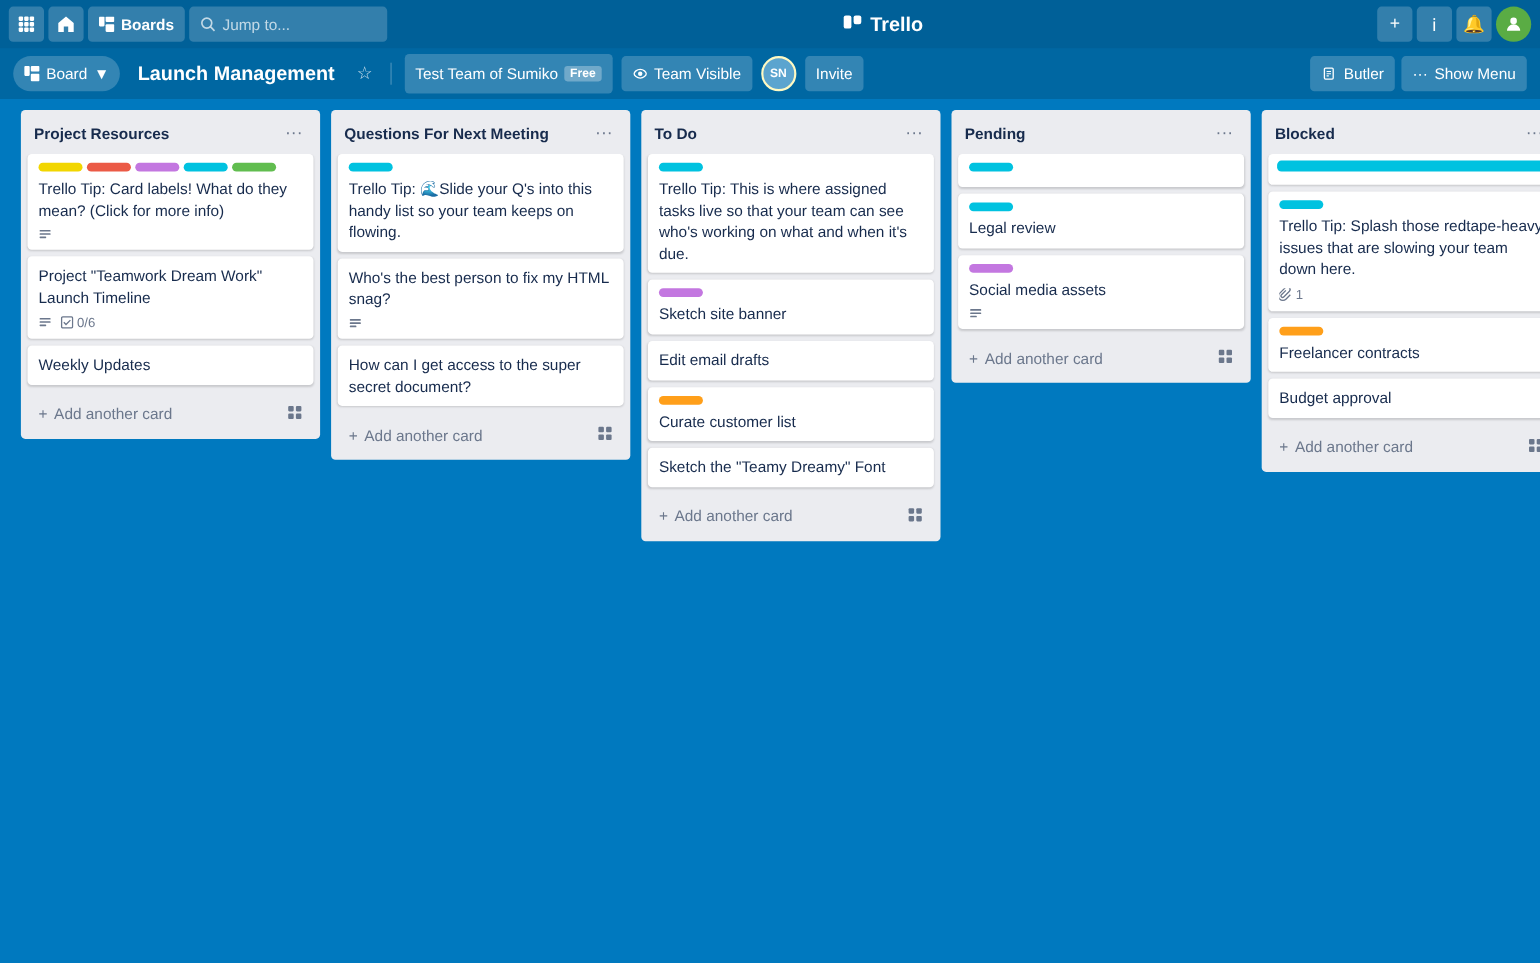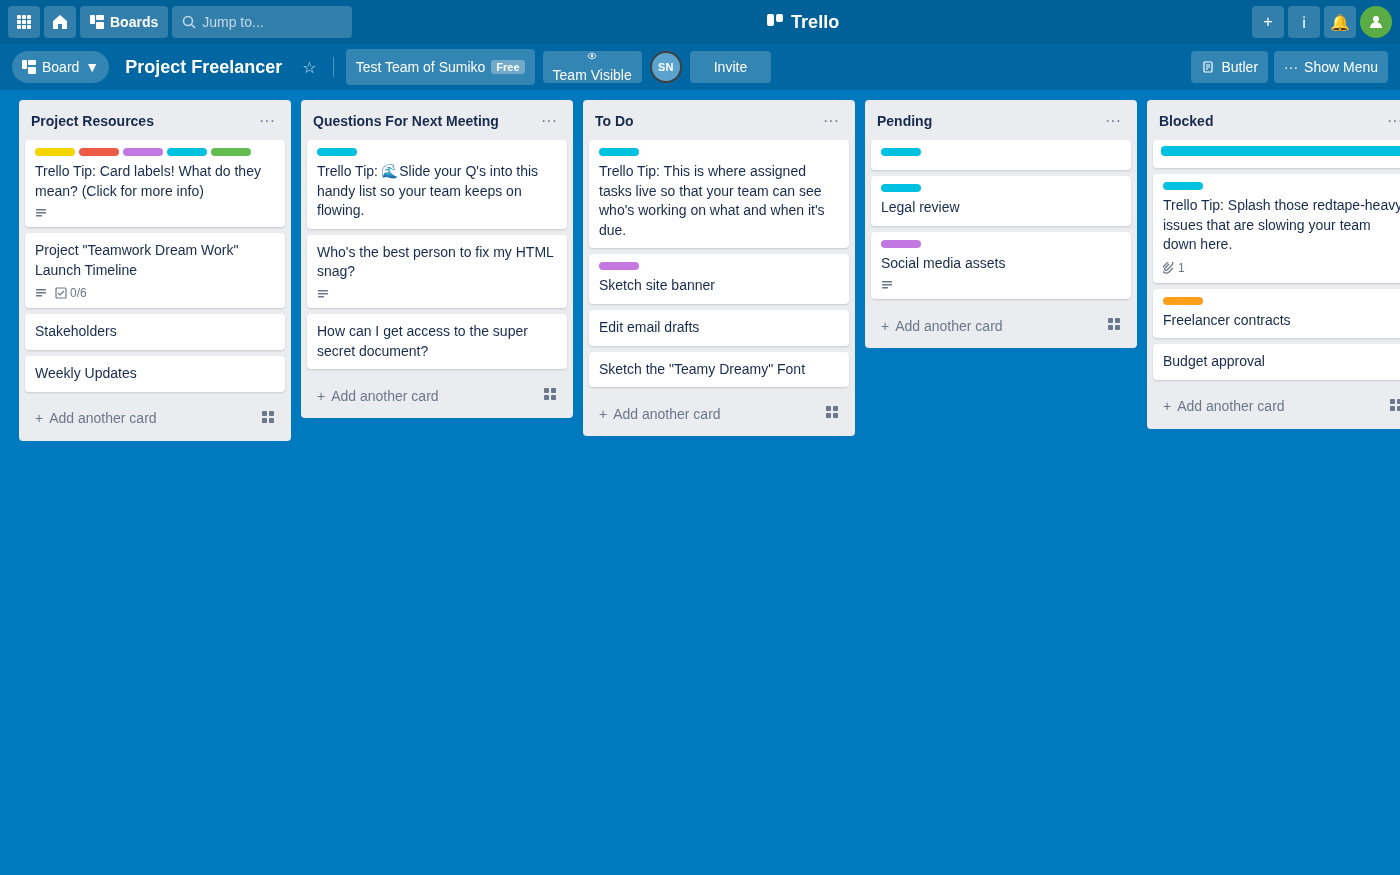--- a/index.html
+++ b/index.html
@@ -151,45 +151,44 @@
       border: none;
       border-radius: 4px;
       color: white;
       height: 32px;
       display: flex;
       align-items: center;
       padding: 0 10px;
       gap: 6px;
       cursor: pointer;
       font-size: 14px;
-      flex-direction: column;
     }
     .avatar {
       width: 32px;
       height: 32px;
       border-radius: 50%;
       background: #5aac44;
       color: white;
       font-size: 12px;
       font-weight: 700;
       display: flex;
       align-items: center;
       justify-content: center;
-      border: 2px solid #404040;
+      border: 2px solid #fef9c3;
       cursor: pointer;
     }
     .invite-btn {
       background: rgba(255,255,255,0.2);
       border: none;
       border-radius: 4px;
       color: white;
       height: 32px;
       display: flex;
       align-items: center;
-      padding: 0 24px;
+      padding: 0 10px;
       cursor: pointer;
       font-size: 14px;
     }
     .header-right { margin-left: auto; display: flex; align-items: center; gap: 6px; }
     .butler-btn {
       background: rgba(255,255,255,0.2);
       border: none;
       border-radius: 4px;
       color: white;
       height: 32px;
@@ -394,21 +393,21 @@
 <header class="board-header">
   <button class="board-btn">
     <svg width="14" height="14" viewBox="0 0 14 14" fill="white">
       <rect x="0" y="0" width="5" height="9" rx="1"></rect>
       <rect x="6" y="0" width="8" height="5" rx="1"></rect>
       <rect x="6" y="7" width="8" height="7" rx="1"></rect>
     </svg>
     <span>Board</span>
     <span>▼</span>
   </button>
-  <span class="board-title">Project Freelancer</span>
+  <span class="board-title">Launch Management</span>
   <button class="star-btn">☆</button>
   <div class="divider-v"></div>
   <button class="team-btn">
     <span>Test Team of Sumiko</span>
     <span class="free-badge">Free</span>
   </button>
   <button class="team-visible-btn">
     <svg width="14" height="14" viewBox="0 0 14 14" fill="white">
       <path d="M7 3C4 3 1.5 5.5 1.5 7S4 11 7 11 12.5 8.5 12.5 7 10 3 7 3z" stroke="white" fill="none" stroke-width="1.2"></path>
       <circle cx="7" cy="7" r="2" fill="white"></circle>
@@ -478,23 +477,20 @@
           <span class="card-badge">
             <svg width="12" height="12" viewBox="0 0 12 12" fill="#6b778c">
                 <rect x="1" y="1" width="10" height="10" rx="1" fill="none" stroke="#6b778c" stroke-width="1.2"></rect>
                 <polyline points="3,6 5,8 9,4" fill="none" stroke="#6b778c" stroke-width="1.2"></polyline>
               </svg>
             <span>0/6</span>
           </span>
         </div>
       </div>
 
-      <div class="card">
-        <div class="card-text">Stakeholders</div>
-      </div>
 
       <div class="card">
         <div class="card-text">Weekly Updates</div>
       </div>
     </div>
     <button class="add-card-btn">
       <span>+</span>
       <span>Add another card</span>
       <span class="add-card-right">
         <svg width="14" height="14" viewBox="0 0 14 14" fill="#6b778c">
@@ -570,20 +566,26 @@
         <div class="card-labels">
           <div class="label label-purple" style="width:40px;"></div>
         </div>
         <div class="card-text">Sketch site banner</div>
       </div>
 
       <div class="card">
         <div class="card-text">Edit email drafts</div>
       </div>
 
+      <div class="card">
+        <div class="card-labels">
+          <div class="label label-orange" style="width:40px;"></div>
+        </div>
+        <div class="card-text">Curate customer list</div>
+      </div>
 
       <div class="card">
         <div class="card-text">Sketch the "Teamy Dreamy" Font</div>
       </div>
     </div>
     <button class="add-card-btn">
       <span>+</span>
       <span>Add another card</span>
       <span class="add-card-right">
         <svg width="14" height="14" viewBox="0 0 14 14" fill="#6b778c">

